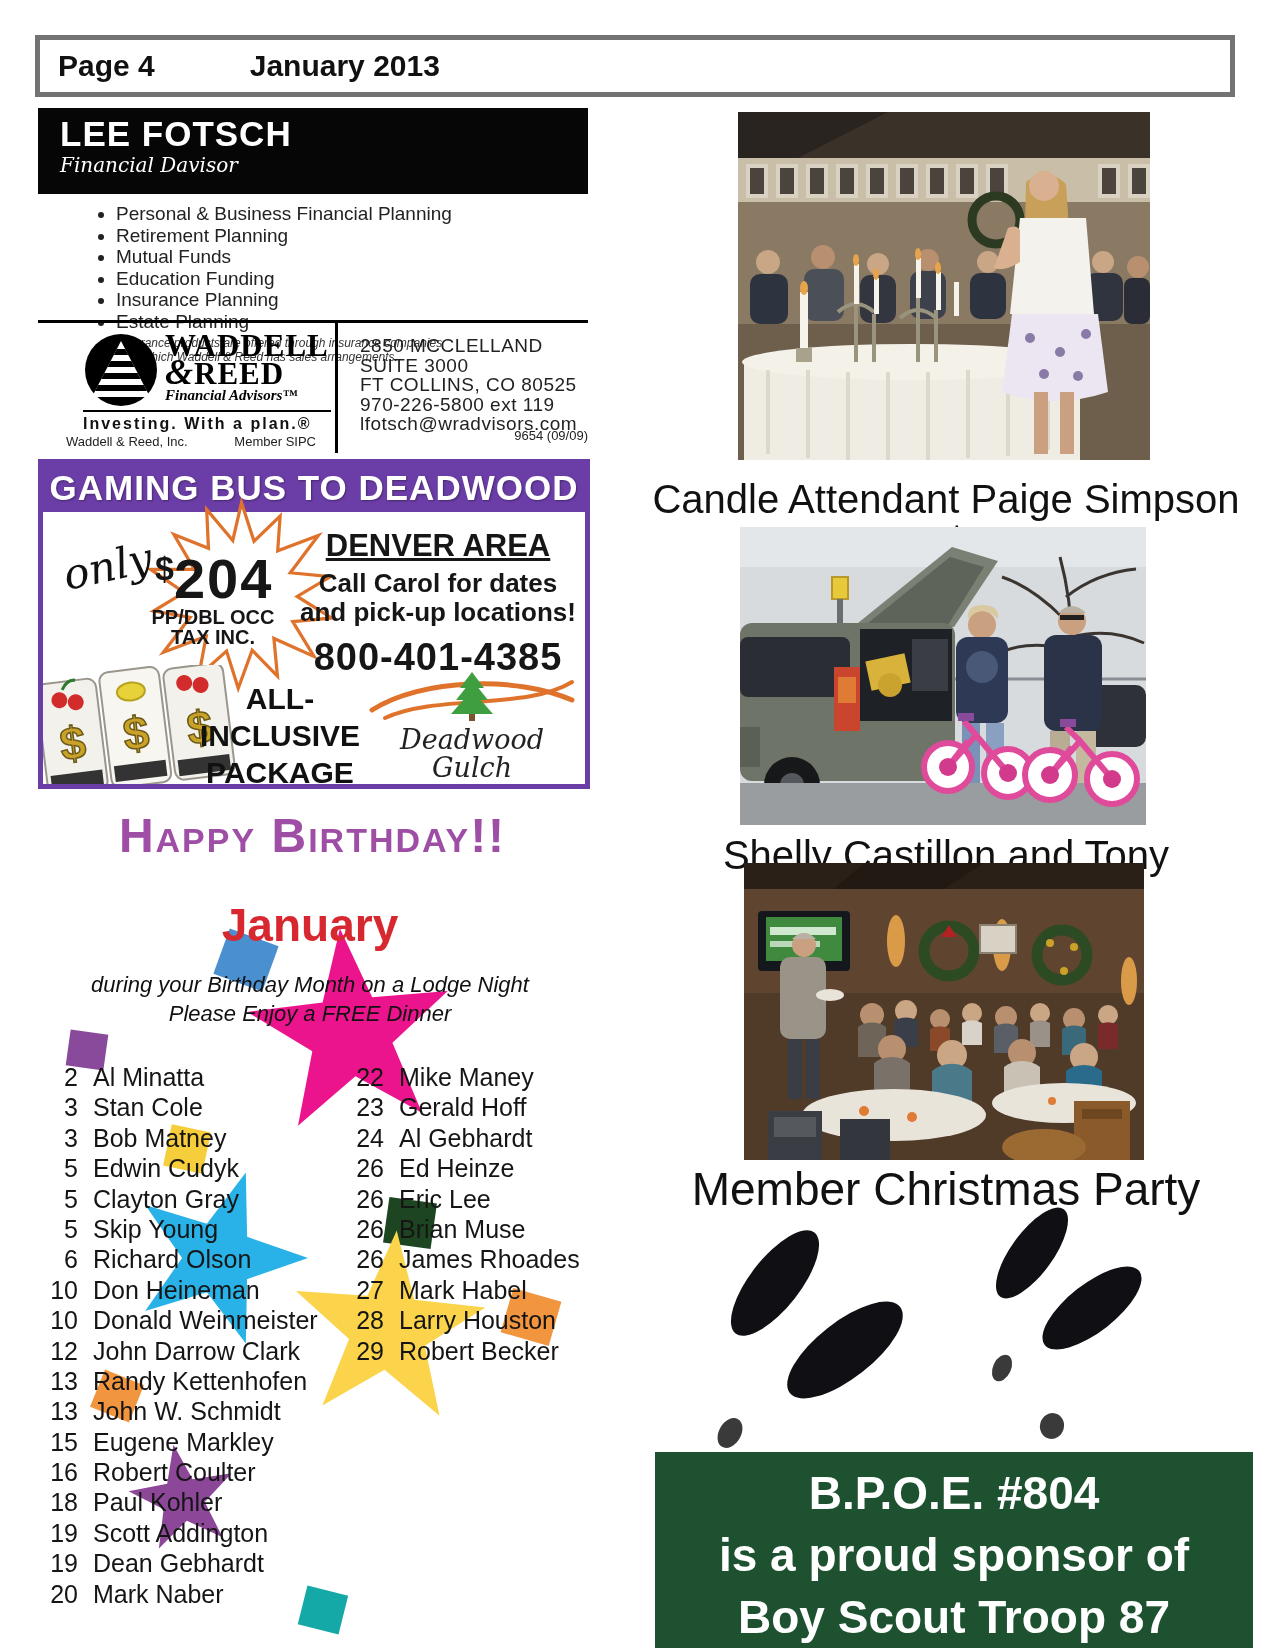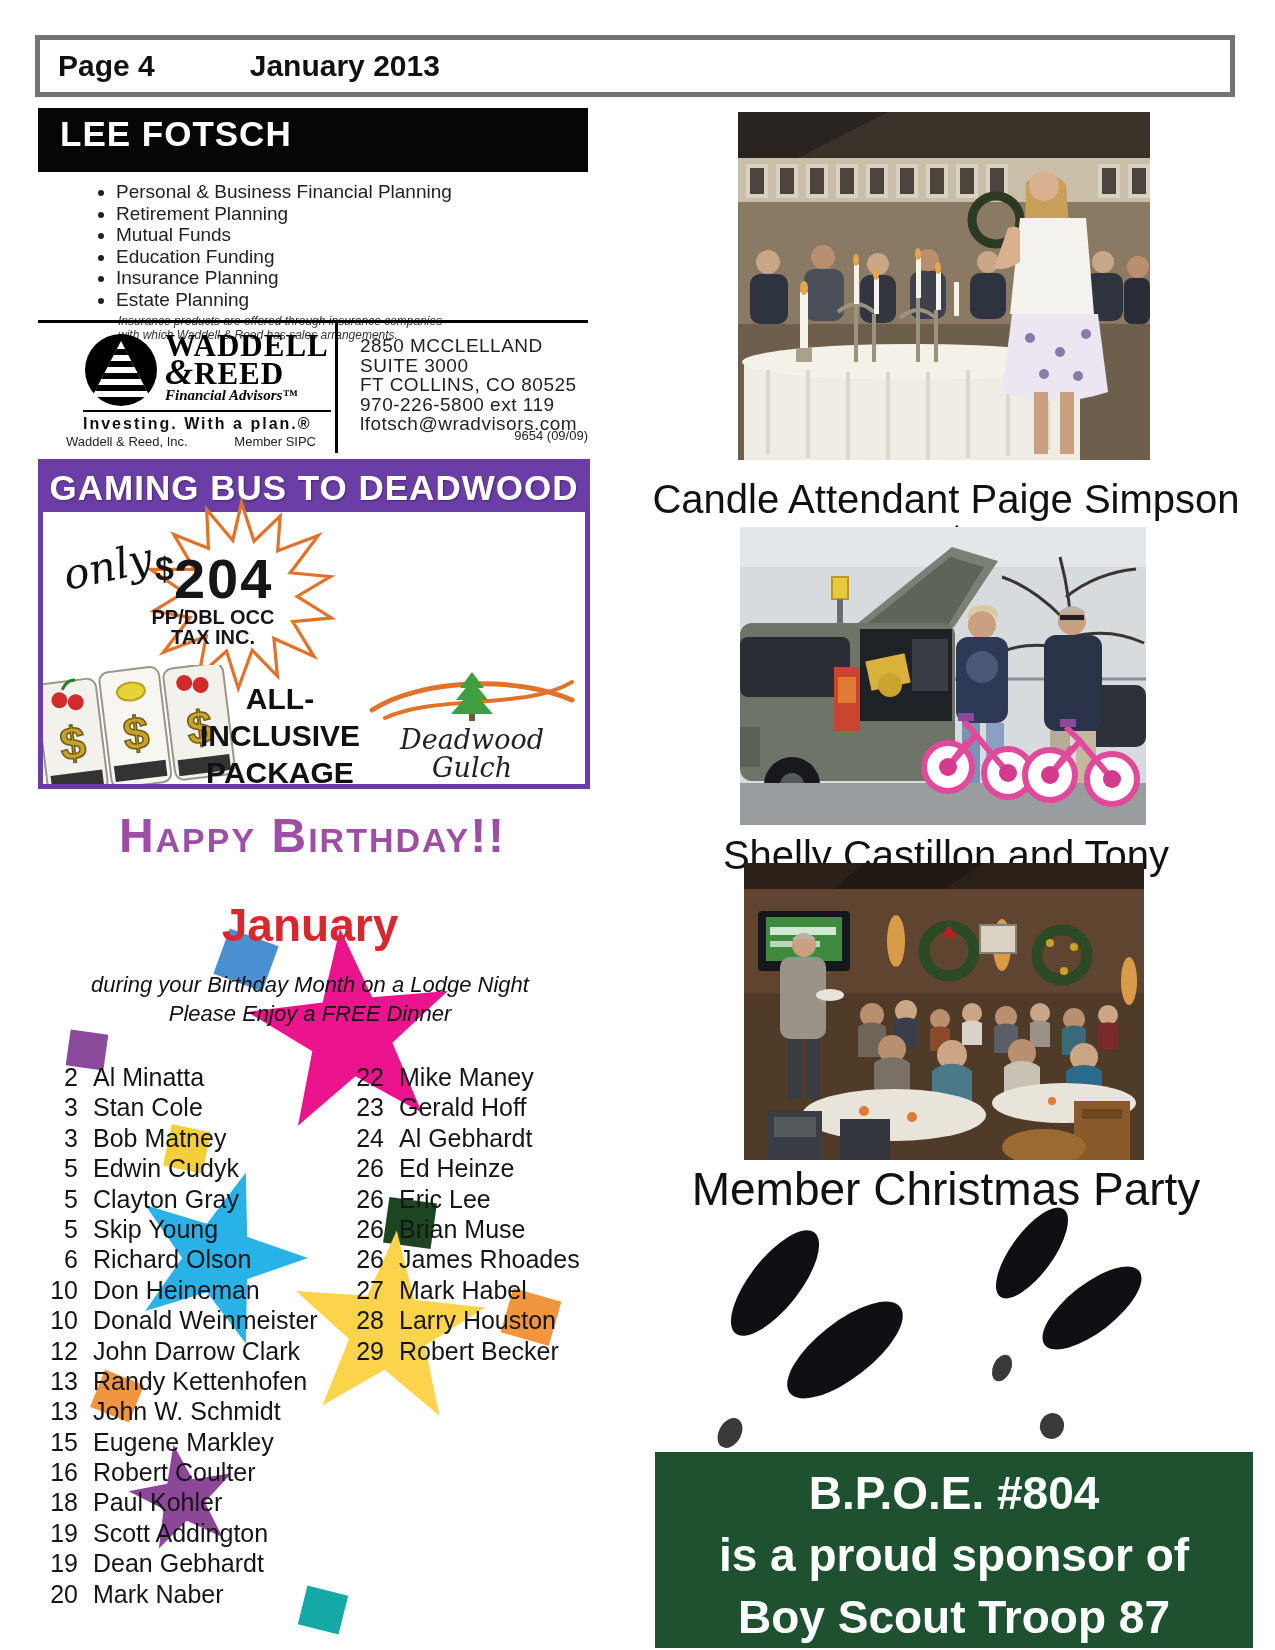--- a/index.html
+++ b/index.html
@@ -5,21 +5,21 @@
   html,body{margin:0;padding:0;background:#888;}
   #page{position:relative;width:1275px;height:1650px;background:#ffffff;margin:0 auto;
         font-family:"Liberation Sans",sans-serif;color:#111;overflow:hidden;}
   
   .header-box{position:absolute;left:35px;top:35px;width:1200px;height:62px;
               border:5px solid #737373;box-sizing:border-box;display:flex;align-items:center;}
   .header-box .pg{font-size:30px;font-weight:bold;margin-left:18px;}
   .header-box .dt{font-size:30px;font-weight:bold;margin-left:95px;}
   
   .fotsch{position:absolute;left:38px;top:108px;width:550px;height:342px;}
-  .fotsch-hd{height:64px;background:#060606;color:#fff;padding:7px 0 0 22px;box-sizing:border-box;}
+  .fotsch-hd{height:86px;background:#060606;color:#fff;padding:7px 0 0 22px;box-sizing:border-box;}
   .f-name{font-size:35px;font-weight:bold;letter-spacing:1px;line-height:38px;}
   .f-title{font-family:"DejaVu Serif",serif;font-style:italic;font-size:20px;line-height:24px;}
   .f-bullets{margin:9px 0 0 0;padding-left:78px;font-size:19px;line-height:21.5px;color:#222;}
   .f-disc{margin:5px 0 12px 80px;font-size:12px;font-style:italic;line-height:13.5px;color:#333;}
   .f-bottom{position:absolute;left:0;top:212px;width:550px;height:130px;border-top:3px solid #000;display:flex;}
   .f-left{width:300px;border-right:3px solid #000;position:relative;box-sizing:border-box;}
   .logo-row{display:flex;margin:9px 0 0 45px;padding-bottom:2px;border-bottom:2px solid #000;width:248px;}
   .logo-txt{margin-left:6px;font-family:"Liberation Serif",serif;color:#000;}
   .lt1{font-size:31px;font-weight:bold;line-height:27px;letter-spacing:1px;}
   .lt2{font-size:31px;font-weight:bold;line-height:27px;letter-spacing:1px;}
@@ -84,20 +84,21 @@
 <div id="page">
 
   <div class="header-box">
     <span class="pg">Page 4</span>
     <span class="dt">January 2013</span>
   </div>
 
   <div class="fotsch">
     <div class="fotsch-hd">
       <div class="f-name">LEE FOTSCH</div>
+      <div class="f-title">Financial Davisor</div>
     </div>
     <ul class="f-bullets">
 
     <li>Personal &amp; Business Financial Planning</li>
         <li>Retirement Planning</li>
         <li>Mutual Funds</li>
         <li>Education Funding</li>
         <li>Insurance Planning</li>
         <li>Estate Planning</li>
       </ul>
@@ -148,20 +149,28 @@
   <div class="gaming">
     <div class="g-banner">GAMING BUS TO DEADWOOD</div>
     <div class="g-body">
       <svg class="g-star" width="205" height="195" viewBox="0 0 220 210">
         <polygon fill="#fff" stroke="#e0732c" stroke-width="3.5" points="110,5 123.5,46.5 151.6,19.6 149,56.8 192.7,40.3 162.6,80.5 205.8,84.6 170,106 207,129.2 165.2,133.1 188.1,170.6 144.9,151.3 148.7,191.8 121.5,163.9 106.5,204.9 93.9,164.9 64,191.5 72,148.8 25.9,166.2 54.7,128.5 15.4,121.7 48.1,101.8 12,76.9 59.3,76.9 37.2,39.4 74.4,54.2 72.5,12.3 100.6,45.7"></polygon>
       </svg>
       <div class="g-only">only</div>
       <div class="g-price"><span class="cur">$</span><span class="amt">204</span></div>
       <div class="g-note g-note1">PP/DBL OCC</div>
       <div class="g-note g-note2">TAX INC.</div>
+      <div class="g-right">
+        <div class="g-area">DENVER AREA</div>
+        <div class="g-call">
+          <div>Call Carol for dates</div>
+          <div>and pick-up locations!</div>
+        </div>
+        <div class="g-phone">800-401-4385</div>
+      </div>
       <svg class="g-reels" width="200" height="125" viewBox="0 0 200 125">
         <g transform="rotate(-7 100 60)">
           <rect x="4" y="8" width="60" height="112" rx="9" fill="#f3f1ec" stroke="#9a968c" stroke-width="2"></rect>
           <rect x="68" y="4" width="60" height="116" rx="9" fill="#f8f6f1" stroke="#9a968c" stroke-width="2"></rect>
           <rect x="132" y="8" width="60" height="112" rx="9" fill="#f3f1ec" stroke="#9a968c" stroke-width="2"></rect>
           <circle cx="26" cy="26" r="8" fill="#d22b2b"></circle>
             <circle cx="42" cy="30" r="8" fill="#d22b2b"></circle>
           <path d="M30,16 q6,-10 14,-8" stroke="#2e7a2e" stroke-width="3" fill="none"></path>
           <ellipse cx="98" cy="26" rx="14" ry="9" fill="#e8d23a" stroke="#b8a020" stroke-width="2"></ellipse>
           <circle cx="152" cy="24" r="8" fill="#d22b2b"></circle>

